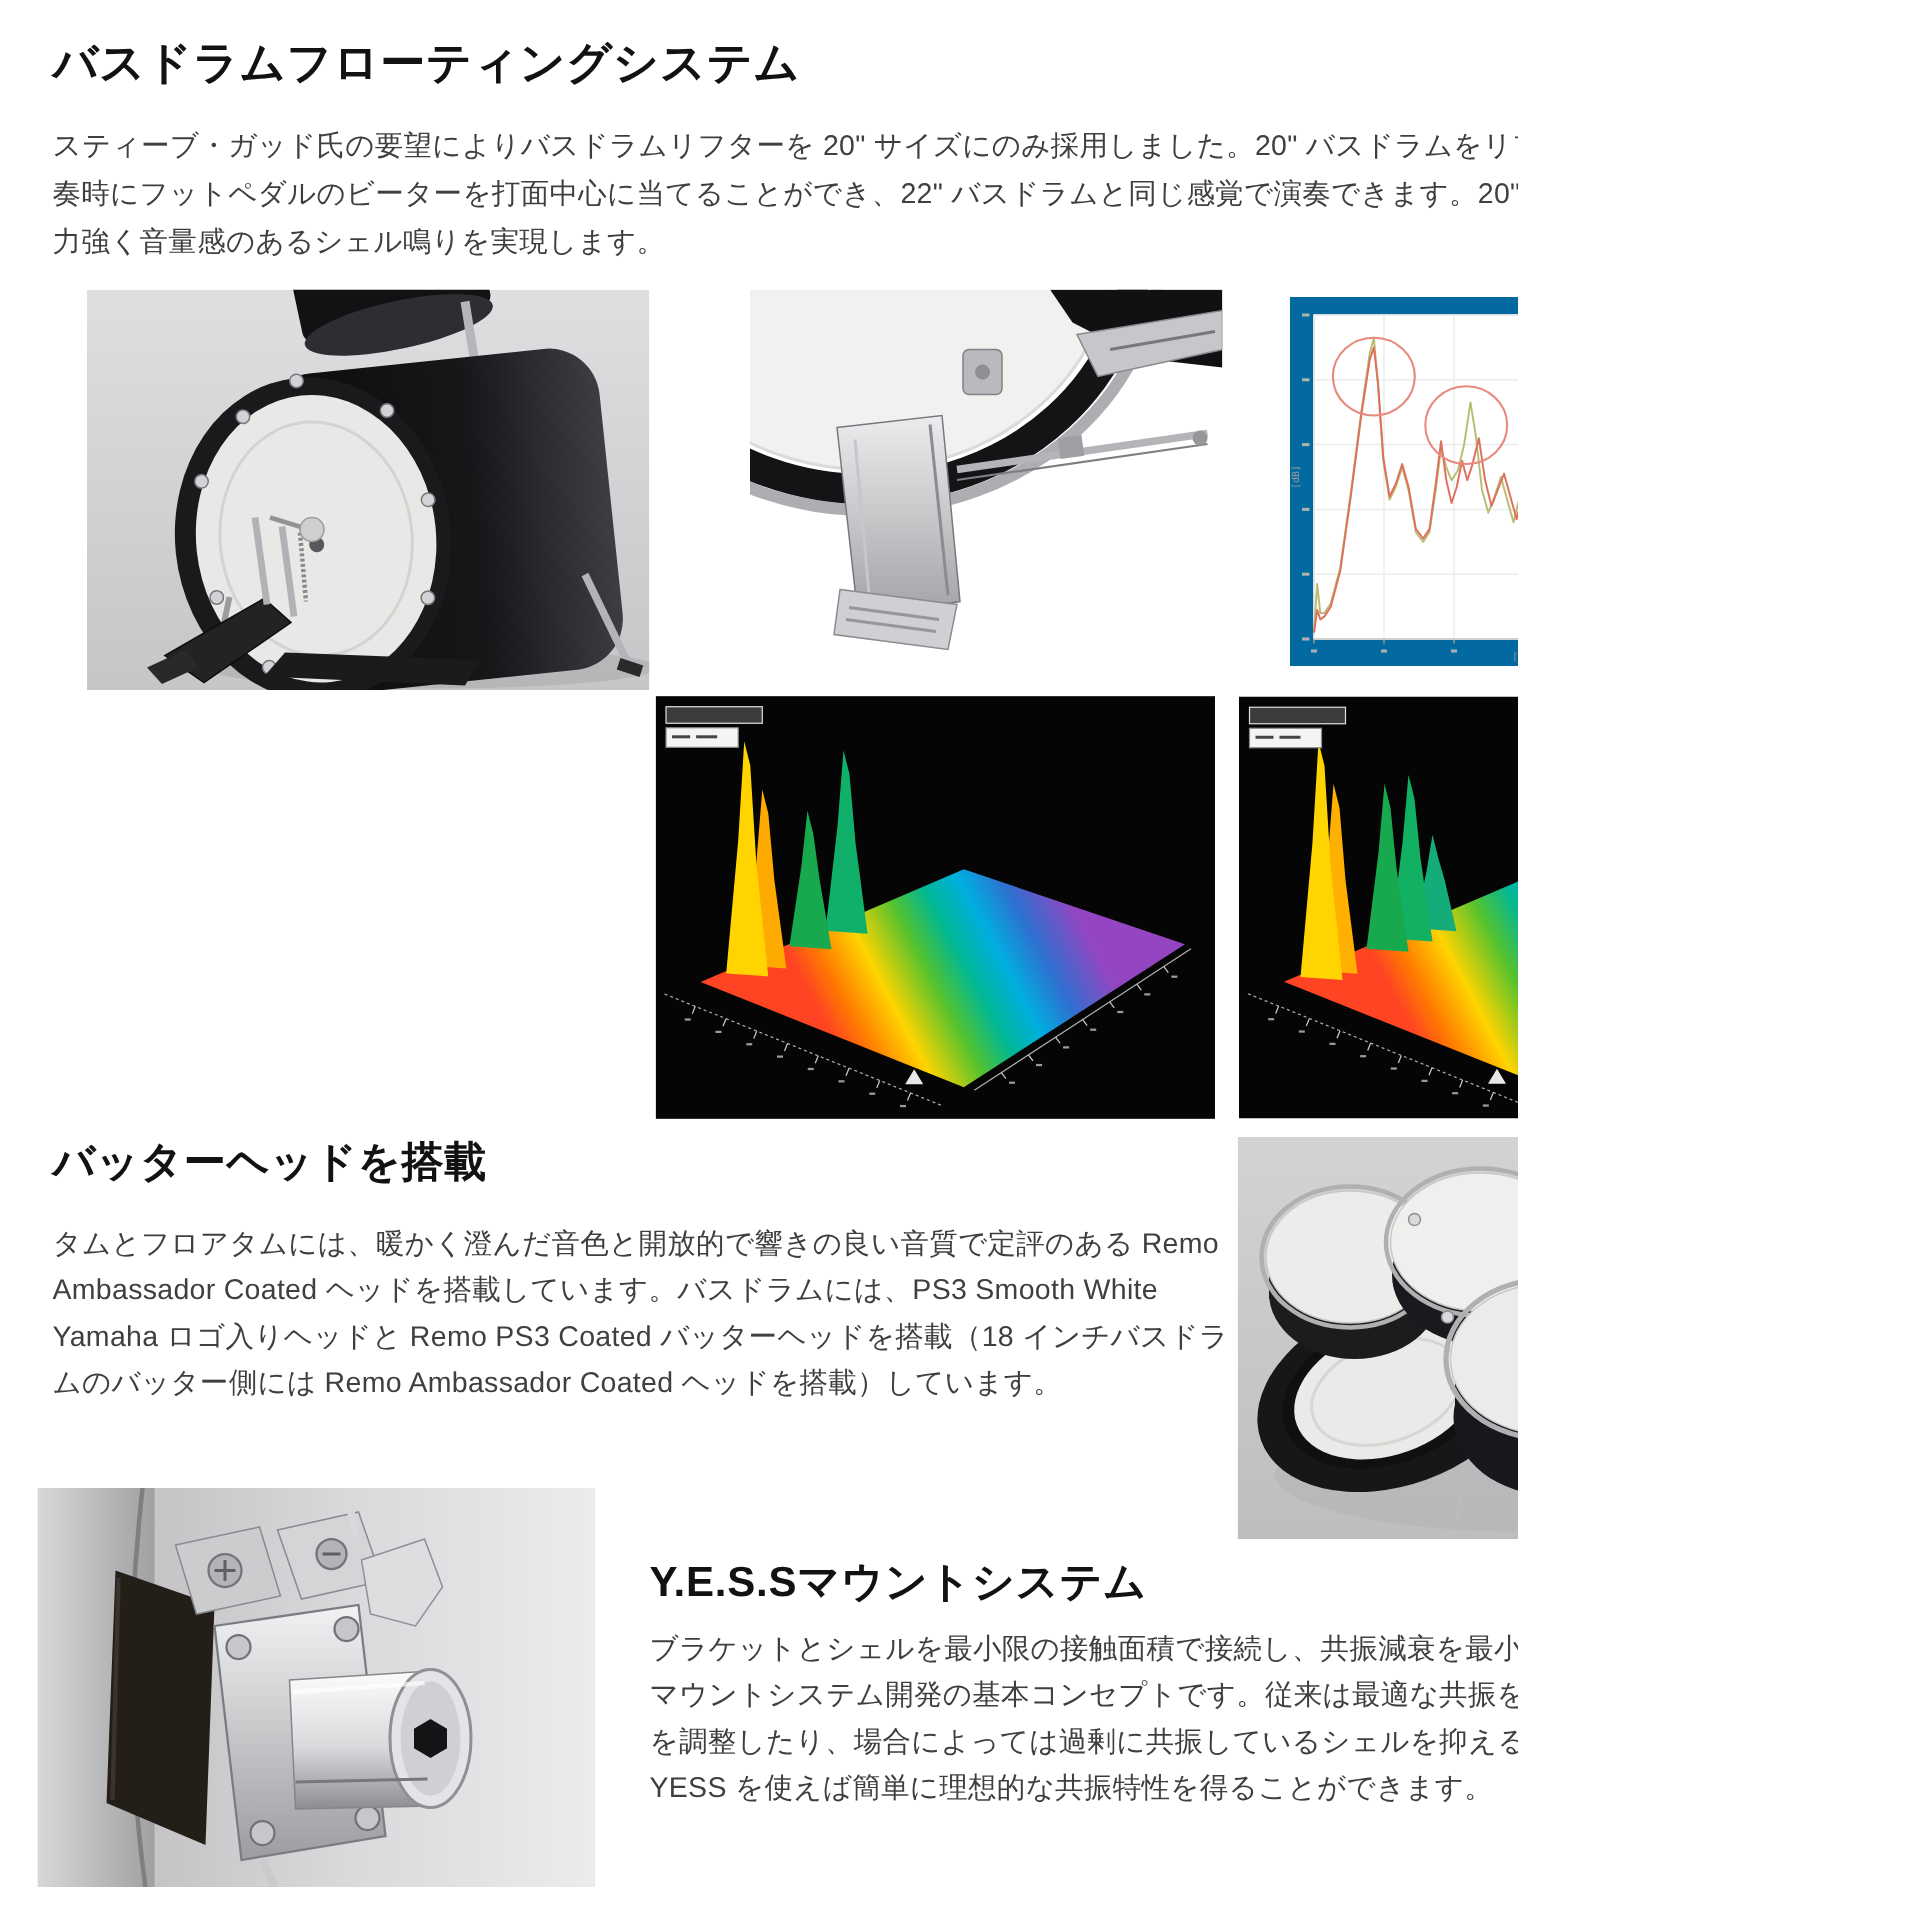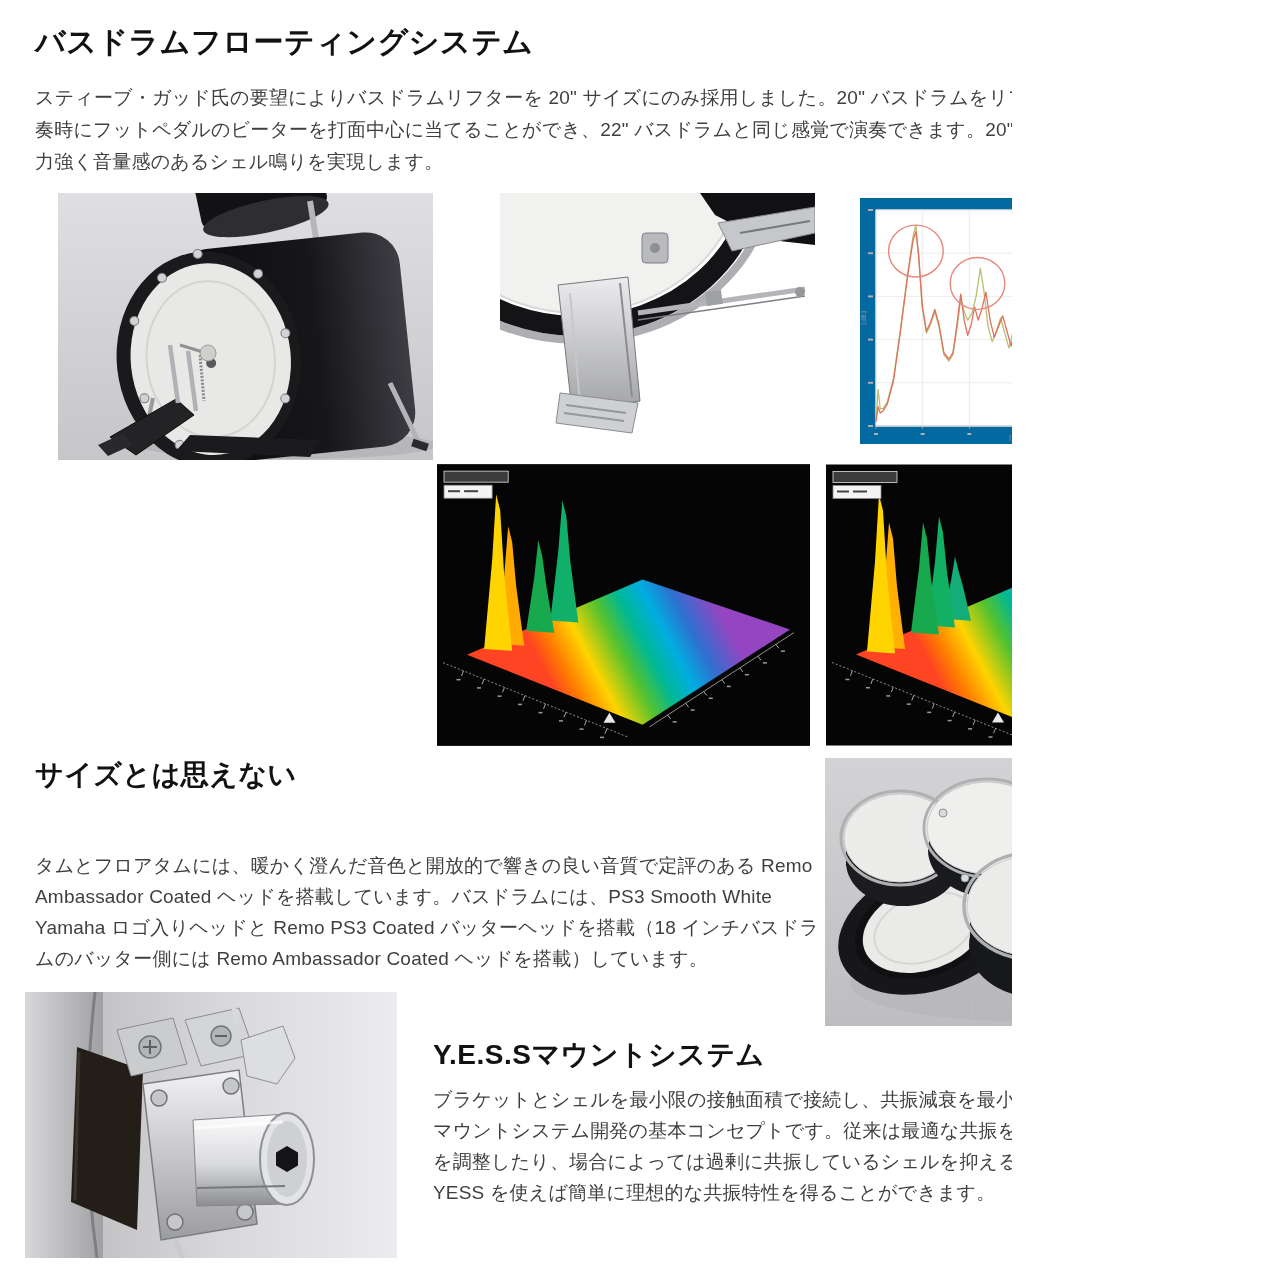--- a/index.html
+++ b/index.html
@@ -4,21 +4,21 @@
 <style>
   html,body{margin:0;padding:0;background:#ffffff;}
   #canvas{position:relative;width:1012px;height:1280px;background:#ffffff;overflow:hidden;
           font-family:"Liberation Sans","DejaVu Sans",sans-serif;}
   .h{position:absolute;margin:0;font-weight:800;color:#121212;letter-spacing:.5px;}
   .h1{left:35px;top:22px;font-size:30px;}
   .h2{left:35px;top:756px;font-size:28px;}
   .h3{left:433px;top:1036px;font-size:28px;}
   .body{position:absolute;margin:0;font-size:19px;color:#3f3f3f;line-height:31px;letter-spacing:.2px;}
   .p1{left:35px;top:82px;width:1220px;line-height:32px;}
-  .p2{left:35px;top:850px;width:788px;}
+  .p2{left:35px;top:814px;width:788px;}
   .p3{left:433px;top:1084px;width:800px;}
   .ph{position:absolute;overflow:hidden;}
   .ph svg{display:block;}
   .photoA{left:58px;top:193px;width:375px;height:267px;}
   .photoB{left:500px;top:193px;width:315px;height:265px;background:#ffffff;}
   .chartbox{left:860px;top:198px;width:308px;height:246px;background:#0369a1;}
   .spectL{left:437px;top:464px;width:373px;height:282px;}
   .spectR{left:826px;top:464px;width:372px;height:282px;}
   .photoKit{left:825px;top:758px;width:372px;height:268px;}
   .photoMount{left:25px;top:992px;width:372px;height:266px;}
@@ -281,21 +281,21 @@
         <rect x="325" y="197.5" width="4" height="1.5" fill="#9a9a9a"></rect>
         <line x1="338" y1="179.75" x2="341" y2="183.75" stroke="#cfcfcf" stroke-width="0.8"></line>
         <rect x="343" y="185.75" width="4" height="1.5" fill="#9a9a9a"></rect>
         <rect x="7" y="7" width="64" height="11" fill="#3c3c3c" stroke="#e0e0e0" stroke-width="0.8"></rect>
         <rect x="7" y="21" width="48" height="13" fill="#f4f4f4" stroke="#8a8a8a" stroke-width="0.8"></rect>
         <rect x="11" y="26" width="12" height="2" fill="#444444"></rect>
         <rect x="27" y="26" width="14" height="2" fill="#444444"></rect>
       </svg>
   </div>
 
-  <h2 class="h h2">サイズとは思えない</h2>
+  <h2 class="h h2">バッターヘッドを搭載</h2>
   <p class="body p2">タムとフロアタムには、暖かく澄んだ音色と開放的で響きの良い音質で定評のある Remo Ambassador Coated ヘッドを搭載しています。バスドラムには、PS3 Smooth White Yamaha ロゴ入りヘッドと Remo PS3 Coated バッターヘッドを搭載（18 インチバスドラムのバッター側には Remo Ambassador Coated ヘッドを搭載）しています。</p>
 
   <div class="ph photoKit">
     <svg width="372" height="268" viewBox="0 0 372 268">
       <defs>
         <linearGradient id="bgK" x1="0" y1="0" x2="0" y2="1">
           <stop offset="0" stop-color="#d3d3d5"></stop>
             <stop offset="1" stop-color="#bebec0"></stop>
         </linearGradient>
       </defs>

